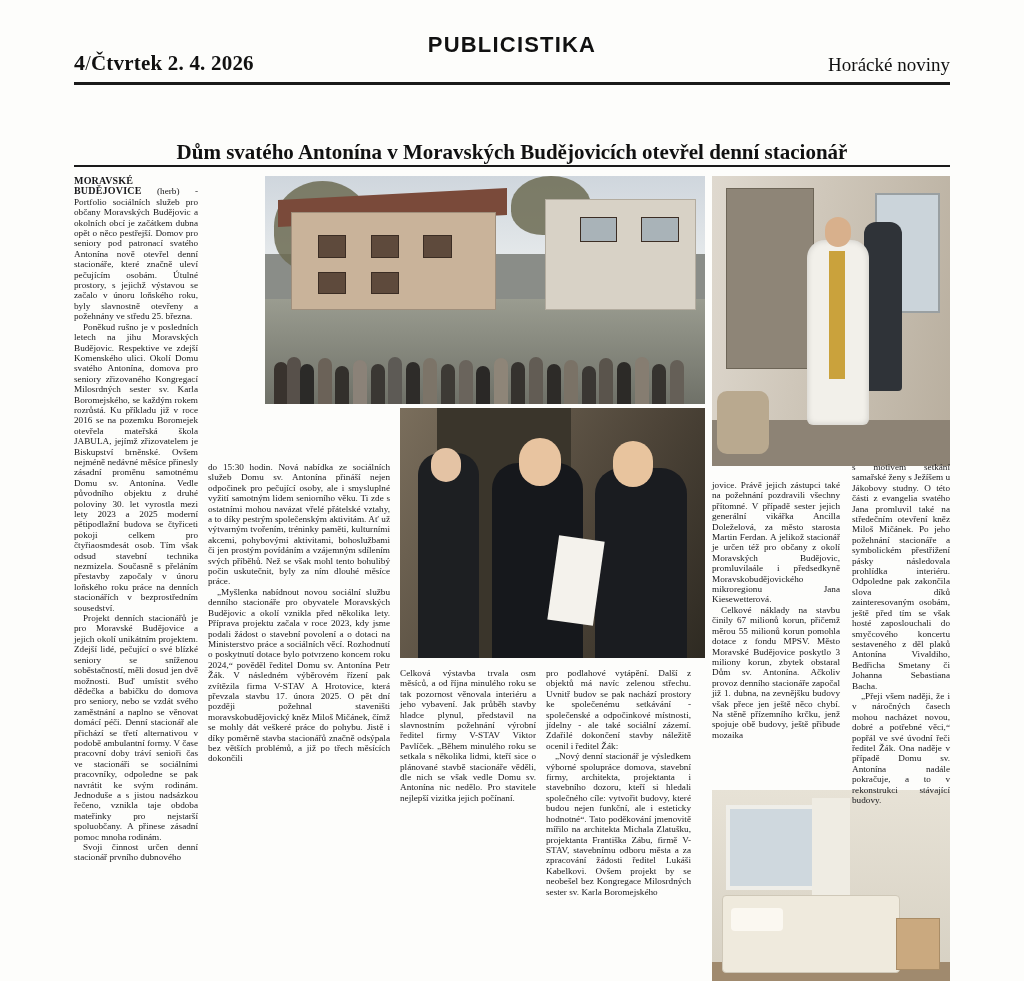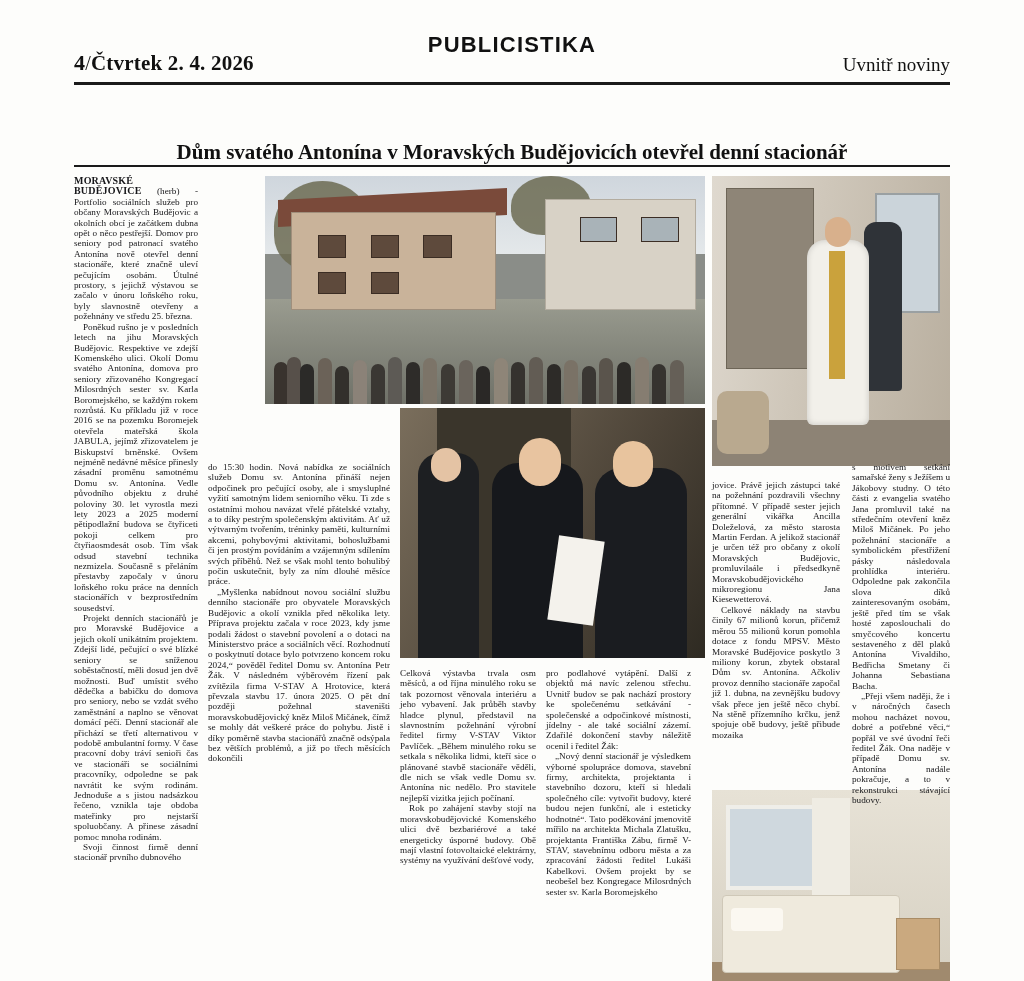--- a/index.html
+++ b/index.html
@@ -74,21 +74,21 @@
 </head>
 <body>
 
 <div class="page">
 
   <div class="masthead">
     <div class="left">
       <span class="pg">4</span><span class="sep">/</span><span>Čtvrtek  2. 4. 2026</span>
     </div>
     <div class="center">PUBLICISTIKA</div>
-    <div class="right">Uvnitř noviny</div>
+    <div class="right">Horácké noviny</div>
   </div>
   <div class="rule"></div>
 
   <div class="subhead">Dům svatého Antonína v Moravských Budějovicích otevřel denní stacionář</div>
   <div class="rule2"></div>
 
   <div class="photo" id="p1" style="left:265px;top:176px;width:440px;height:228px;">
     <div class="sky"></div>
     <div class="ground"></div>
     <div class="tree" style="left:2%;top:2%;width:22%;height:40%;"></div>
@@ -162,31 +162,30 @@
     <div class="floor"></div>
     <div class="bed"></div>
     <div class="pillow"></div>
     <div class="nightstand"></div>
   </div>
 
   <div class="col" style="left:74px;top:176px;width:124px;height:800px;">
     <p class="first"><span class="lead">MORAVSKÉ  BUDĚJOVICE</span> <span>(herb) - Portfolio sociálních služeb pro občany Moravských Budějovic a okolních obcí je začátkem dubna opět o něco pestřejší. Domov pro seniory pod patronací svatého Antonína nově otevřel denní stacionáře, které značně uleví pečujícím osobám. Útulné prostory, s jejichž výstavou se začalo v únoru loňského roku, byly slavnostně otevřeny a požehnány ve středu 25. března.</span></p>
     <p>Poněkud rušno je v posledních letech na jihu Moravských Budějovic. Respektive ve zdejší Komenského ulici. Okolí Domu svatého Antonína, domova pro seniory zřizovaného Kongregací Milosrdných sester sv. Karla Boromejského, se každým rokem rozrůstá. Ku příkladu již v roce 2016 se na pozemku Boromejek otevřela mateřská škola JABULA, jejímž zřizovatelem je Biskupství brněnské. Ovšem nejméně nedávné měsíce přinesly zásadní proměnu samotnému Domu sv. Antonína. Vedle původního objektu z druhé poloviny 30. let vyrostla mezi lety 2023 a 2025 moderní pětipodlažní budova se čtyřiceti pokoji celkem pro čtyřiaosmdesát osob. Tím však odsud stavební technika nezmizela. Současně s přeláním přestavby započaly v únoru loňského roku práce na denních stacionářích v bezprostředním sousedství.</p>
     <p>Projekt denních stacionářů je pro Moravské Budějovice a jejich okolí unikátním projektem. Zdejší lidé, pečující o své blízké seniory se sníženou soběstačností, měli dosud jen dvě možnosti. Buď umístit svého dědečka a babičku do domova pro seniory, nebo se vzdát svého zaměstnání a naplno se věnovat domácí péči. Denní stacionář ale přichází se třetí alternativou v podobě ambulantní formy. V čase pracovní doby tráví senioři čas ve stacionáři se sociálními pracovníky, odpoledne se pak navrátit ke svým rodinám. Jednoduše a s jistou nadsázkou řečeno, vznikla taje obdoba mateřinky pro nejstarší spoluobčany. A přinese zásadní pomoc mnoha rodinám.</p>
-    <p>Svoji činnost firmě denní stacionář prvního dubnového</p>
+    <p>Svoji činnost určen denní stacionář prvního dubnového</p>
   </div>
 
   <div class="col" style="left:208px;top:462px;width:182px;height:515px;">
     <p class="first">do 15:30 hodin. Nová nabídka ze sociálních služeb Domu sv. Antonína přináší nejen odpočinek pro pečující osoby, ale i smysluplné vyžití samotným lidem seniorního věku. Ti zde s ostatními mohou navázat vřelé přátelské vztahy, a to díky pestrým společenským aktivitám. Ať už výtvarným tvořením, tréninky paměti, kulturními akcemi, pohybovými aktivitami, bohoslužbami či jen prostým povídáním a vzájemným sdílením svých příběhů. Než se však mohl tento bohulibý počin uskutečnit, byly za ním dlouhé měsíce práce.</p>
     <p>„Myšlenka nabídnout novou sociální službu denního stacionáře pro obyvatele Moravských Budějovic a okolí vznikla před několika lety. Příprava projektu začala v roce 2023, kdy jsme podali žádost o stavební povolení a o dotaci na Ministerstvo práce a sociálních věcí. Rozhodnutí o poskytnutí dotace bylo potvrzeno koncem roku 2024,“ pověděl ředitel Domu sv. Antonína Petr Žák. V následném výběrovém řízení pak zvítězila firma V-STAV A Hrotovice, která převzala stavbu 17. února 2025. O pět dní později požehnal staveništi moravskobudějovický kněz Miloš Mičánek, čímž se mohly dát veškeré práce do pohybu. Jistě i díky poměrně stavba stacionářů značně odsýpala bez větších problémů, a již po třech měsících dokončili</p>
   </div>
 
   <div class="col" style="left:400px;top:668px;width:136px;height:310px;">
     <p class="first">Celková výstavba trvala osm měsíců, a od října minulého roku se tak pozornost věnovala interiéru a jeho vybavení. Jak průběh stavby hladce plynul, představil na slavnostním požehnání výrobní ředitel firmy V-STAV Viktor Pavlíček. „Během minulého roku se setkala s několika lidmi, kteří sice o plánované stavbě stacionáře věděli, dle nich se však vedle Domu sv. Antonína nic nedělo. Pro stavitele nejlepší vizitka jejich počínaní.</p>
-    <p>Rok po zahájení stavby stojí na moravskobudějovické Komenského ulici dvě bezbariérové a také energeticky úsporné budovy. Obě mají vlastní fotovoltaické elektrárny, systémy na využívání dešťové vody,</p>
   </div>
 
   <div class="col" style="left:546px;top:668px;width:145px;height:310px;">
     <p class="first">pro podlahové vytápění. Další z objektů má navíc zelenou střechu. Uvnitř budov se pak nachází prostory ke společenému setkávání - společenské a odpočinkové místnosti, jídelny - ale také sociální zázemí. Zdařilé dokončení stavby náležitě ocenil i ředitel Žák:</p>
     <p>„Nový denní stacionář je výsledkem výborné spolupráce domova, stavební firmy, architekta, projektanta i stavebního dozoru, kteří si hledali společného cíle: vytvořit budovy, které budou nejen funkční, ale i esteticky hodnotné“. Tato poděkování jmenovitě mířilo na architekta Michala Zlatušku, projektanta Františka Zábu, firmě V-STAV, stavebnímu odboru města a za zpracování žádosti ředitel Lukáši Kabelkovi. Ovšem projekt by se neobešel bez Kongregace Milosrdných sester sv. Karla Boromejského</p>
   </div>
 
   <div class="col" style="left:712px;top:480px;width:128px;height:310px;">
     <p class="first">jovice. Právě jejich zástupci také na požehnání pozdravili všechny přítomné. V případě sester jejich generální vikářka Ancilla Doleželová, za město starosta Martin Ferdan. A jelikož stacionář je určen též pro občany z okolí Moravských Budějovic, promluvilaále i předsedkyně Moravskobudějovického mikroregionu Jana Kiesewetterová.</p>
     <p>Celkové náklady na stavbu činily 67 milionů korun, přičemž měrou 55 milionů korun pomohla dotace z fondu MPSV. Město Moravské Budějovice poskytlo 3 miliony korun, zbytek obstaral Dům sv. Antonína. Ačkoliv provoz denního stacionáře započal již 1. dubna, na zevnějšku budovy však přece jen ještě něco chybí. Na stěně přízemního krčku, jenž spojuje obě budovy, ještě přibude mozaika</p>

